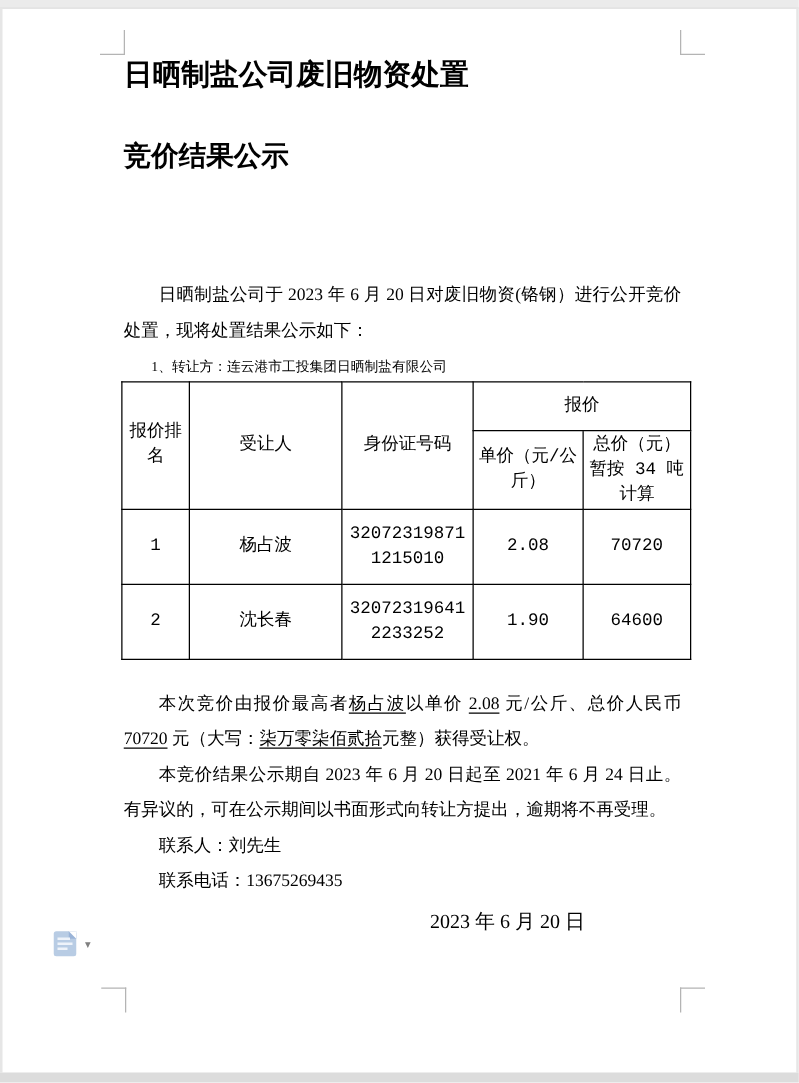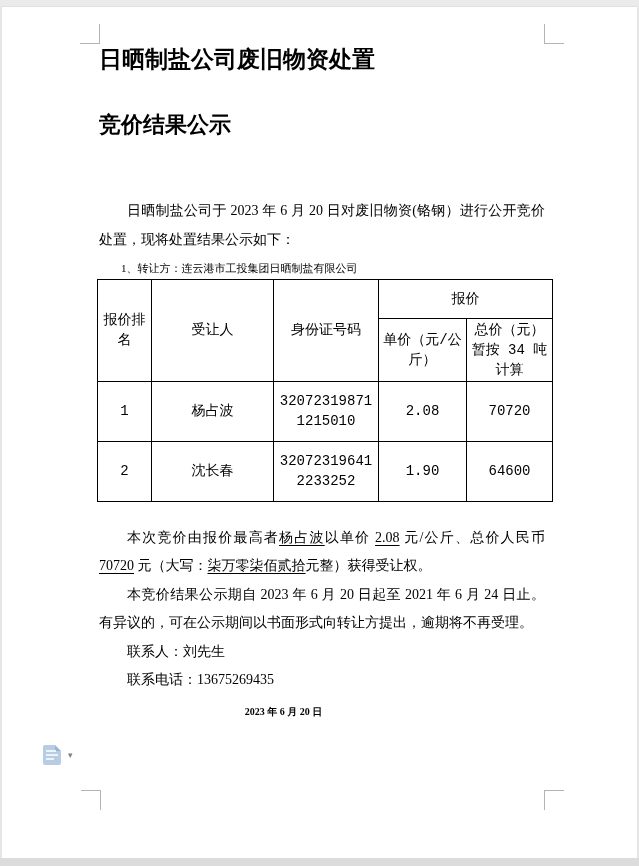--- a/index.html
+++ b/index.html
@@ -16,36 +16,36 @@
   .mark{position:absolute;width:19px;height:19px;border:0 solid #b4b4b4;}
   .mark.tl{left:80px;top:24px;border-right-width:1px;border-bottom-width:1px;}
   .mark.tr{left:544px;top:24px;border-left-width:1px;border-bottom-width:1px;}
   .mark.bl{left:81px;top:790px;border-right-width:1px;border-top-width:1px;}
   .mark.br{left:544px;top:790px;border-left-width:1px;border-top-width:1px;}
 
   .content{position:absolute;left:99px;top:43px;width:446px;}
   .doc-title{margin:2px 0 0 0;font-size:23px;line-height:30px;font-weight:bold;text-align:left;}
   .doc-subtitle{margin:35px 0 0 0;font-size:22px;line-height:30px;font-weight:bold;text-align:left;}
   .para{margin:0;font-size:14px;line-height:28.5px;text-indent:2em;text-align:justify;}
-  .intro{margin-top:57px;}
+  .intro{margin-top:83px;}
   .item{margin:0;font-size:11px;line-height:28.5px;text-indent:2em;}
   table{border-collapse:collapse;table-layout:fixed;width:455px;margin:-4px 0 0 -2px;}
   td,th{border:1px solid #000;font-size:14px;font-weight:normal;text-align:center;vertical-align:middle;padding:1px 2px;word-break:break-all;line-height:20px;font-family:Liberation Mono, monospace;}
   .col-rank{width:54px;}
   .col-name{width:122px;}
   .col-id{width:105px;}
   .col-unit{width:88px;}
   .col-total{width:86px;}
   tr.hdr1 th{height:36px;}
   tr.hdr2 th{height:38px;}
   tr.data td{height:57px;}
   .after-table{margin-top:22px;}
   .u{text-decoration:underline;text-underline-offset:3px;}
   .contact{margin:0;font-size:14px;line-height:28.5px;text-indent:2em;}
-  .doc-date{margin:3px 0 0 0;font-size:10px;line-height:28.5px;text-align:center;padding-right:77px;font-weight:bold;}
+  .doc-date{margin:3px 0 0 0;font-size:16px;line-height:28.5px;text-align:right;padding-right:77px;}
   
   .float-icon{position:absolute;left:43px;top:745px;display:flex;align-items:flex-start;cursor:pointer;}
   .doc-glyph{width:18px;height:20px;position:relative;background:#b8cce4;border-radius:2px;}
   .doc-glyph::before{content:"";position:absolute;right:0;top:0;border-style:solid;border-width:0 6px 6px 0;border-color:#fff #fff #9ab4d8 #9ab4d8;}
   .doc-glyph .ln{position:absolute;left:3px;height:2px;background:#eef3fa;}
   .arrow{font-size:9px;color:#808080;margin-left:7px;margin-top:5px;line-height:10px;}
 </style>
 </head>
 <body>
 

